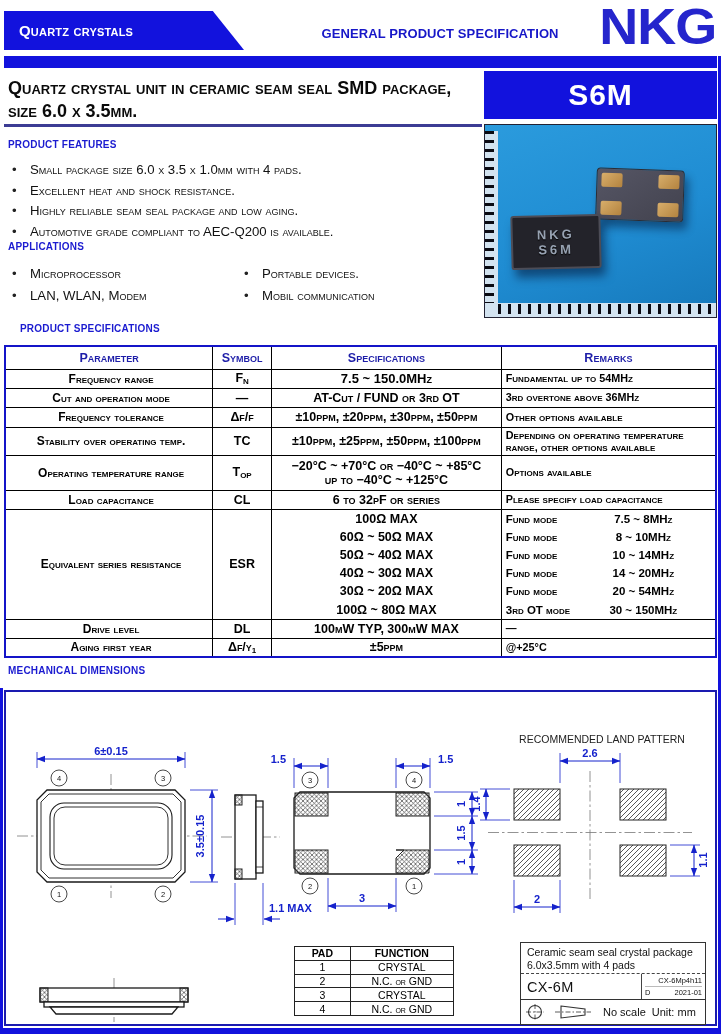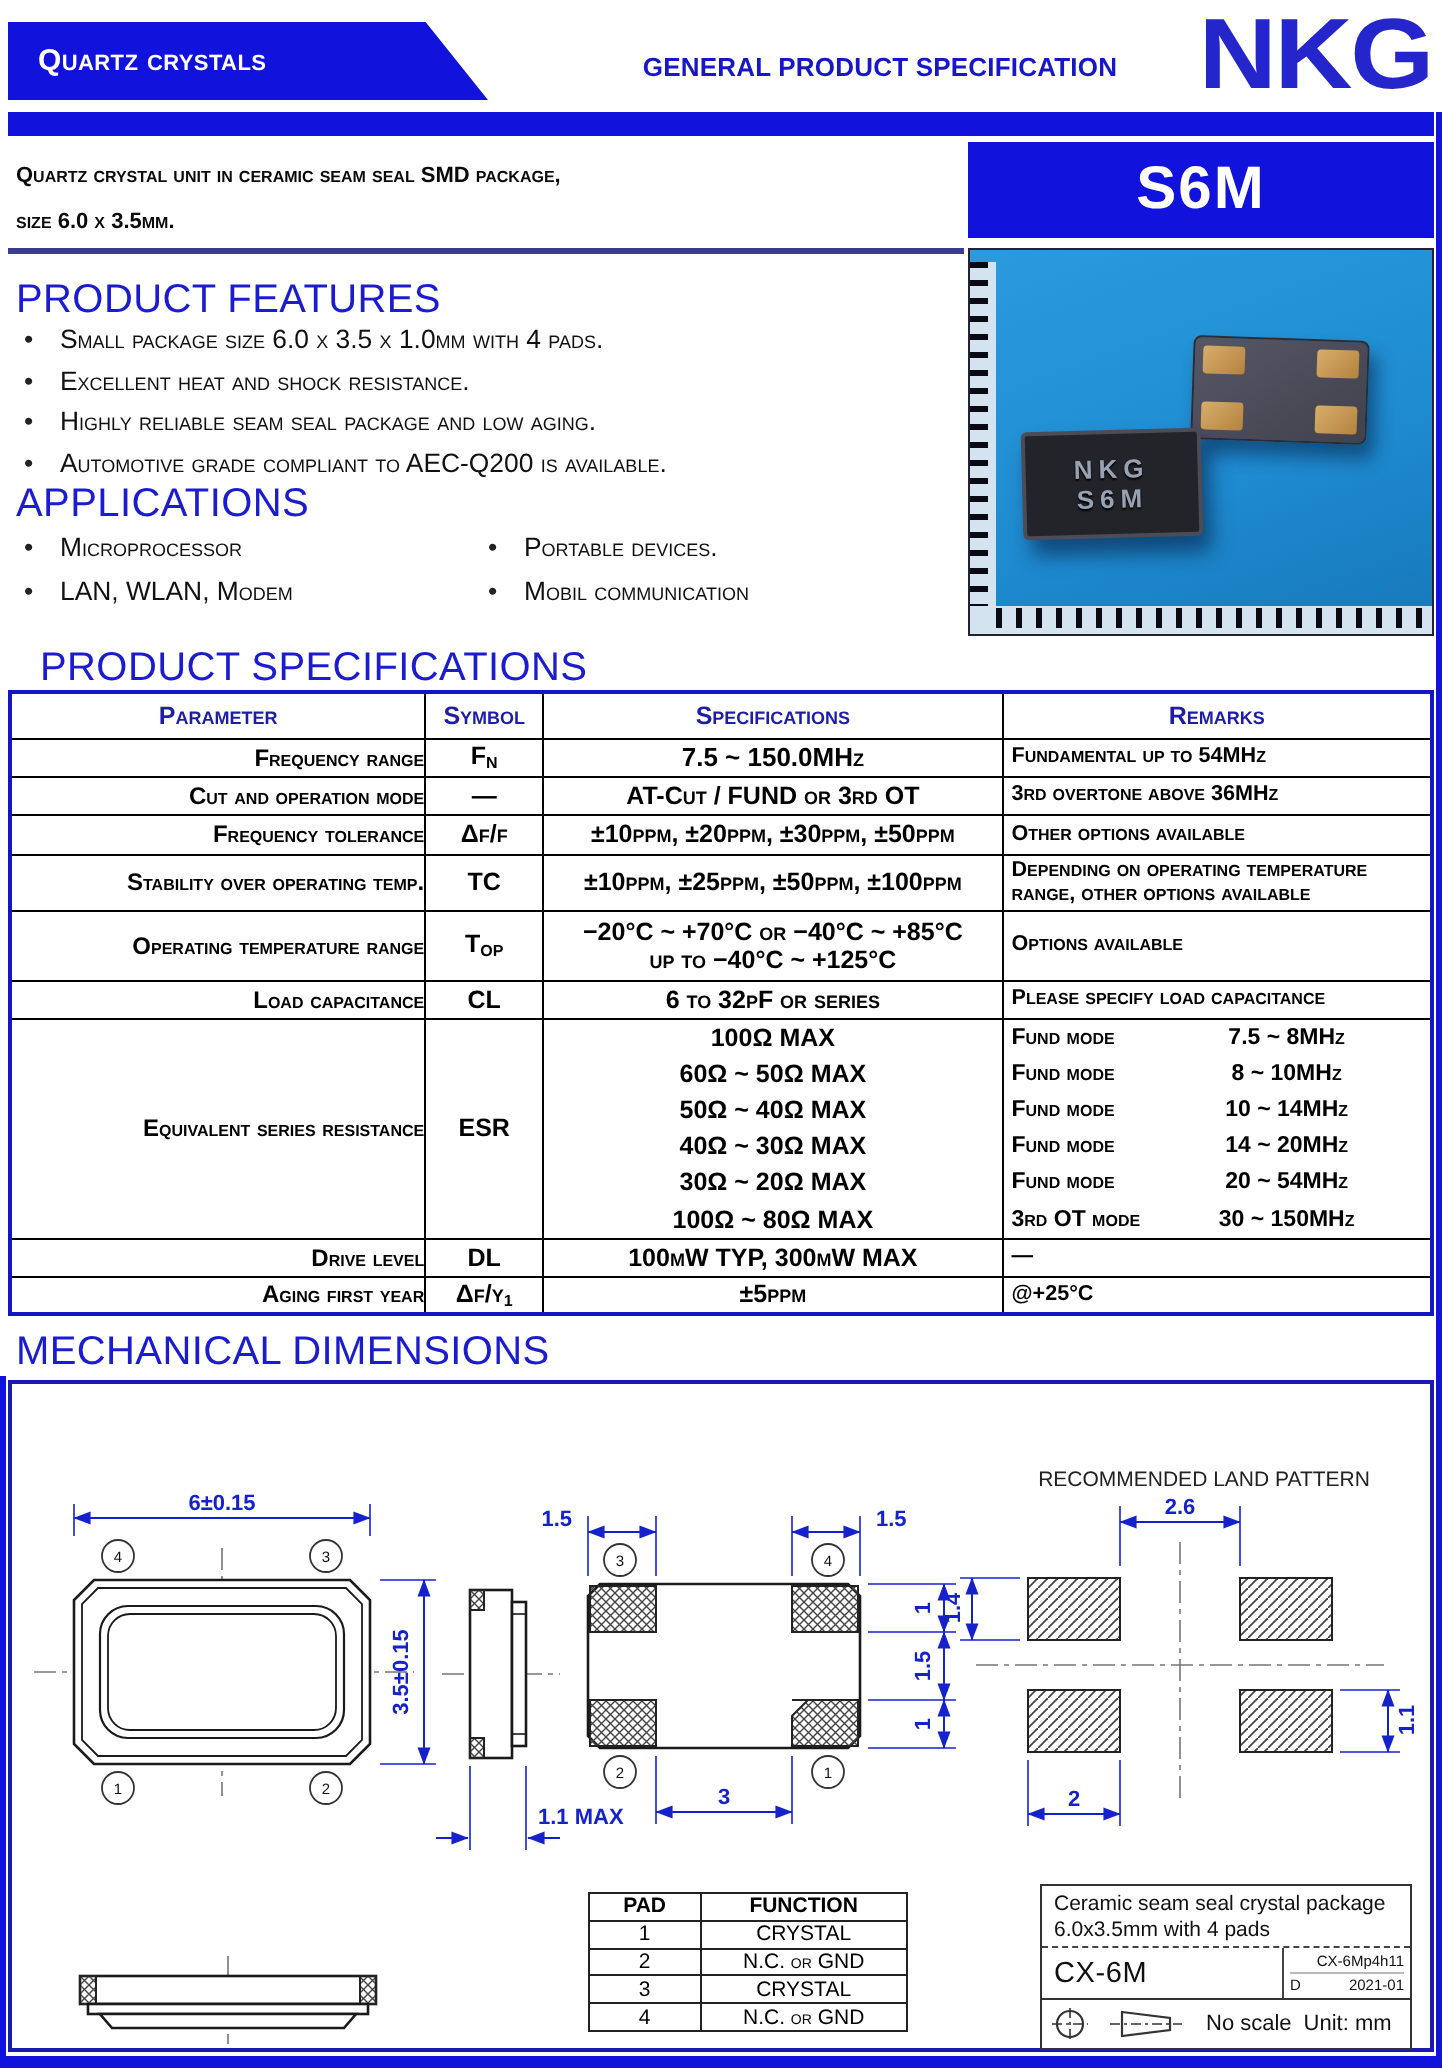--- a/index.html
+++ b/index.html
@@ -19,21 +19,21 @@
   .banner{position:absolute;left:4px;top:11px;width:240px;height:39px;background:var(--blue);
     clip-path:polygon(0 0,87% 0,100% 100%,0 100%);color:#fff;font-weight:bold;font-size:15px;
     line-height:39px;padding-left:15px;letter-spacing:.2px;}
   .top-bar{position:absolute;left:4px;top:56px;width:713px;height:12px;background:var(--blue);}
   .gen-spec{position:absolute;left:295px;top:26px;width:290px;text-align:center;
     color:#1717c8;font-weight:bold;font-size:13px;letter-spacing:.1px;}
   .nkg{position:absolute;right:5px;top:-2px;color:var(--logo-blue);font-weight:800;font-size:50px;
     letter-spacing:-1px;transform:scaleX(1.08);transform-origin:right;}
 
   
-  .doc-title{position:absolute;left:8px;top:77px;width:474px;font-weight:bold;font-size:11px;
+  .doc-title{position:absolute;left:8px;top:77px;width:474px;font-weight:bold;font-size:18px;
     line-height:23px;color:#0a0a0a;}
   .title-rule{position:absolute;left:4px;top:124px;width:478px;height:3px;background:#3c3c94;}
   .model-badge{position:absolute;left:484px;top:71px;width:233px;height:48px;background:var(--blue);
     color:#fff;font-weight:bold;font-size:30px;display:flex;align-items:center;justify-content:center;
     letter-spacing:1px;}
 
   
   .photo{position:absolute;left:484px;top:124px;width:233px;height:194px;
     background:linear-gradient(160deg,#2b9bdd 0%,#1f8cd2 55%,#1678ba 100%);
     border:1px solid #223;overflow:hidden;}
@@ -49,32 +49,32 @@
   .chip-a .pad{position:absolute;width:21px;height:14px;background:linear-gradient(135deg,#d8ae6b,#b3833f);border-radius:2px;}
   .pad-tl{left:4px;top:4px;} .pad-tr{right:4px;top:4px;} .pad-bl{left:4px;bottom:4px;} .pad-br{right:4px;bottom:4px;}
   .chip-b{position:absolute;left:26px;top:90px;width:90px;height:54px;background:#23232a;
     border:2px solid #4c4c56;border-radius:3px;transform:rotate(-1.5deg);
     box-shadow:4px 8px 10px rgba(0,10,40,.5);display:flex;flex-direction:column;
     align-items:center;justify-content:center;}
   .chip-b .mark{color:#97a2b2;font-weight:bold;font-size:13px;letter-spacing:3px;line-height:15px;
     text-shadow:0 1px 1px #000;}
 
   
-  .sec-head{position:absolute;left:8px;color:var(--head-blue);font-weight:normal;font-size:20px;letter-spacing:.2px;}
+  .sec-head{position:absolute;left:8px;color:var(--head-blue);font-weight:bold;font-size:10px;letter-spacing:.2px;}
   .bullets{position:absolute;left:8px;width:470px;}
   .b-item{position:relative;padding-left:22px;font-size:13.2px;line-height:20.5px;color:var(--ink);font-weight:500;}
   .b-item::before{content:"•";position:absolute;left:4px;color:#222;}
   .apps-col2{left:240px;width:250px;}
 
   
   .spec-table{position:absolute;left:4px;top:345px;width:713px;border-collapse:collapse;
     border:2.5px solid #1414c8;table-layout:fixed;}
   .spec-table td,.spec-table th{border:1px solid #000;vertical-align:middle;overflow:hidden;}
   .spec-table th{color:var(--navy);font-weight:bold;font-size:12.5px;text-align:center;height:23px;}
-  td.param{font-size:12px;font-weight:600;padding-left:4px;text-align:right;}
+  td.param{font-size:12px;font-weight:600;padding-left:4px;text-align:center;}
   td.sym{font-size:12.5px;font-weight:600;text-align:center;}
   td.spec{font-size:12.5px;font-weight:600;text-align:center;}
   td.spec.bold{font-weight:bold;font-size:13px;}
   td.rem{font-size:10.8px;font-weight:600;padding:0 3px 0 4px;text-align:left;line-height:12.5px;}
   .sub{font-size:8px;vertical-align:-2px;}
   .h20{height:19px;} .h21{height:20px;} .h28{height:28px;} .h34{height:35px;} .hesr{height:110px;}
   .esr-line{line-height:18.2px;}
   .esr-rem{display:flex;line-height:18.2px;}
   .esr-rem .mode{width:46%;}
   .esr-rem .rng{flex:1;text-align:center;padding-right:26px;}

